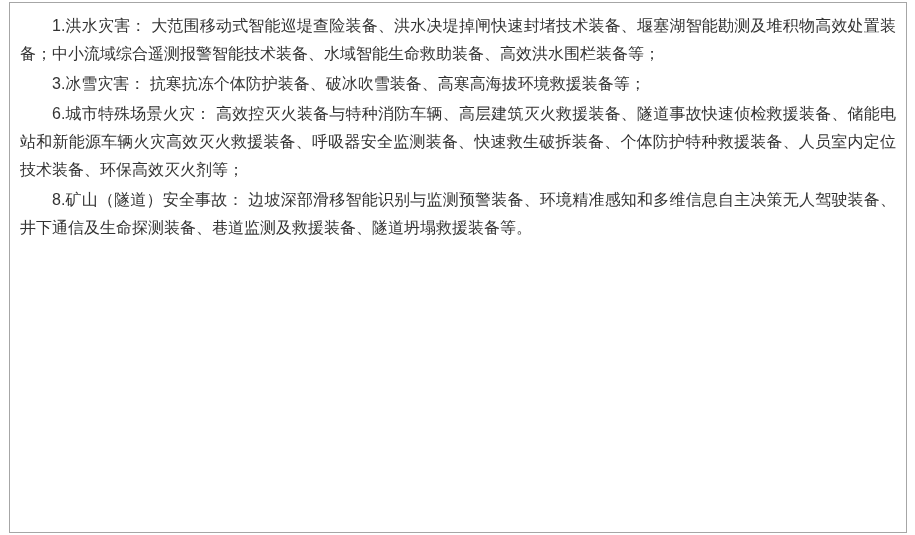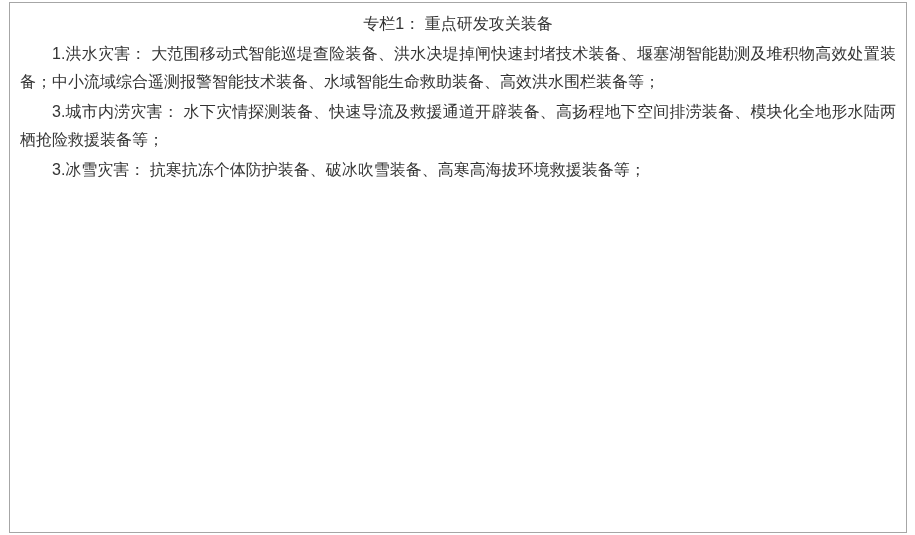--- a/index.html
+++ b/index.html
@@ -37,26 +37,26 @@
     text-indent: 2em;
     text-align: justify;
     word-break: break-all;
   }
 </style>
 </head>
 <body>
 
 <div class="page">
   <div class="panel">
-    <p class="panel-title">专栏1： 重点研发攻关装备</p>
 
 
     <p class="item">1.洪水灾害： 大范围移动式智能巡堤查险装备、洪水决堤掉闸快速封堵技术装备、堰塞湖智能勘测及堆积物高效处置装备；中小流域综合遥测报警智能技术装备、水域智能生命救助装备、高效洪水围栏装备等；</p>
 
-    <p class="item">3.城市内涝灾害： 水下灾情探测装备、快速导流及救援通道开辟装备、高扬程地下空间排涝装备、模块化全地形水陆两栖抢险救援装备等；</p>
 
     <p class="item">3.冰雪灾害： 抗寒抗冻个体防护装备、破冰吹雪装备、高寒高海拔环境救援装备等；</p>
 
 
+    <p class="item">6.城市特殊场景火灾： 高效控灭火装备与特种消防车辆、高层建筑灭火救援装备、隧道事故快速侦检救援装备、储能电站和新能源车辆火灾高效灭火救援装备、呼吸器安全监测装备、快速救生破拆装备、个体防护特种救援装备、人员室内定位技术装备、环保高效灭火剂等；</p>
 
 
+    <p class="item">8.矿山（隧道）安全事故： 边坡深部滑移智能识别与监测预警装备、环境精准感知和多维信息自主决策无人驾驶装备、井下通信及生命探测装备、巷道监测及救援装备、隧道坍塌救援装备等。</p>
   </div>
 </div>
 
 </body></html>

